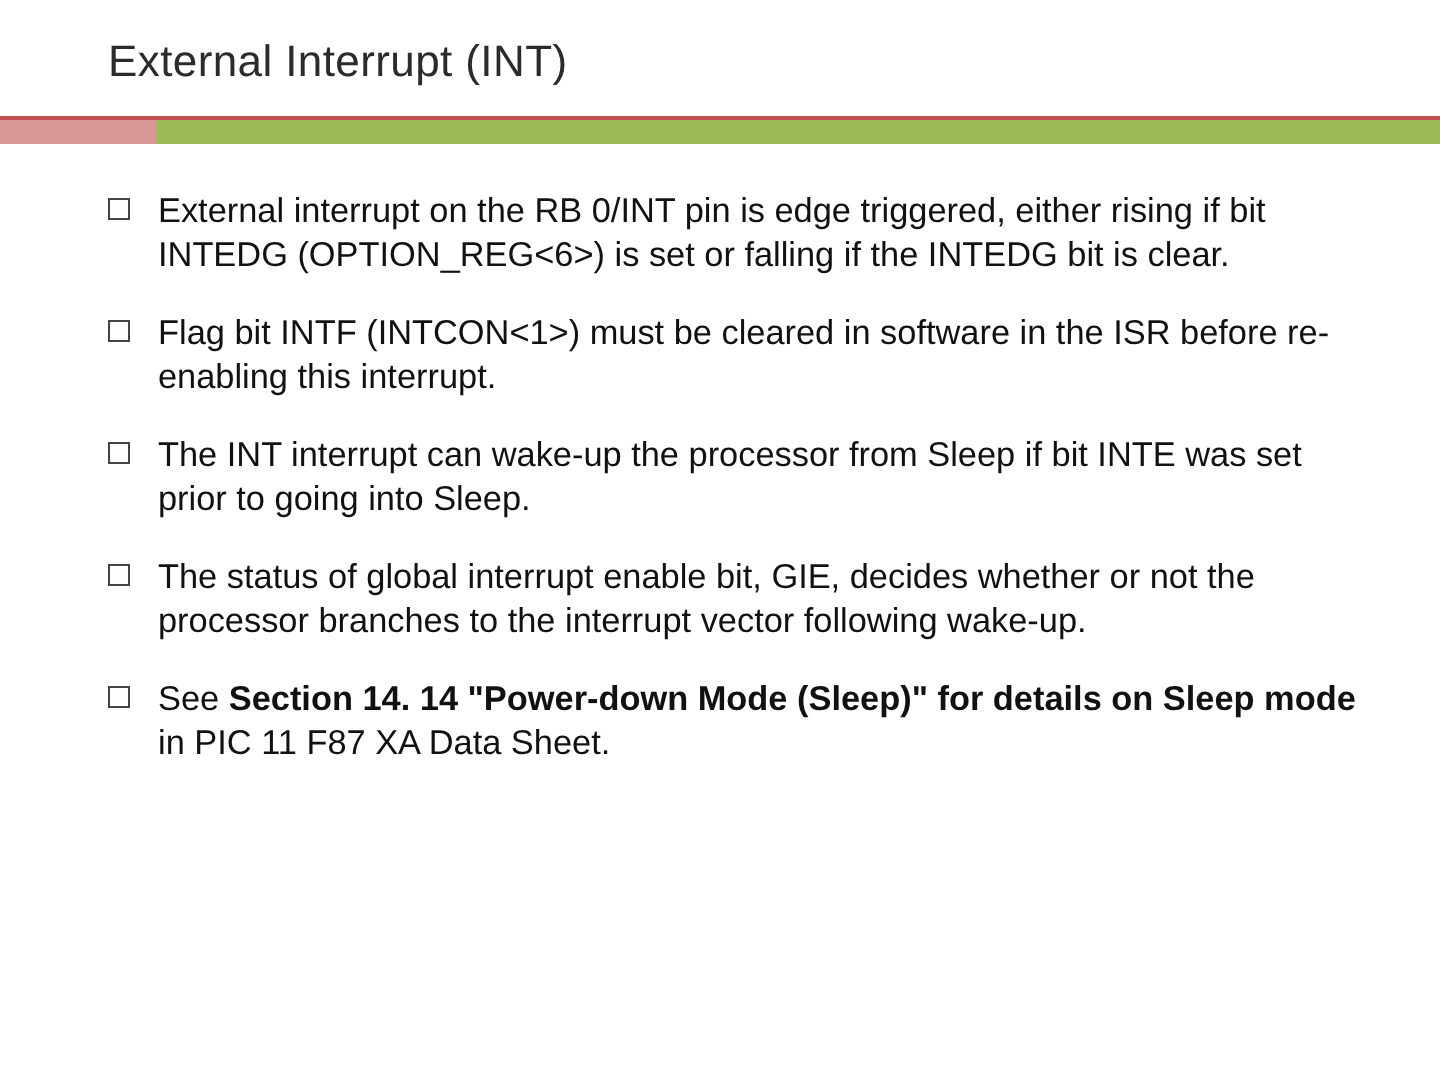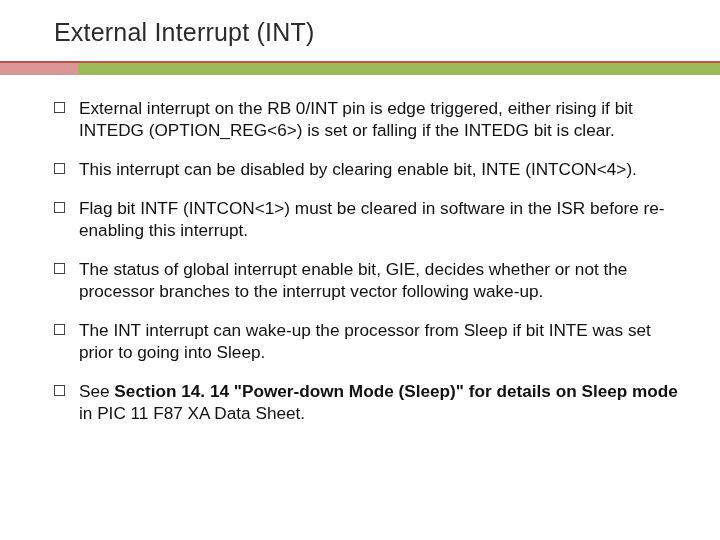--- a/index.html
+++ b/index.html
@@ -10,21 +10,21 @@
     font-family: Arial, "Helvetica Neue", Helvetica, sans-serif;
     overflow: hidden;
     position: relative;
   }
   .slide {
     width: 100%;
     height: 100%;
     padding: 18px 40px 20px 54px;
   }
   .title {
-    font-size: 25px;
+    font-size: 22px;
     font-weight: 400;
     color: #2b2b2b;
     margin-bottom: 14px;
     letter-spacing: 0.2px;
   }
   .rule-stack {
     position: relative;
     height: 14px;
     margin-bottom: 22px;
     margin-left: -54px;
@@ -87,32 +87,28 @@
     <div class="rule-green"></div>
     <div class="rule-orange"></div>
   </div>
   <ul class="bullets">
     <li>
       <span class="bullet-marker"></span>
       <span class="bullet-text">External interrupt on the RB 0/INT pin is edge triggered, either rising if bit INTEDG (OPTION_REG&lt;6&gt;) is set or falling if the INTEDG bit is clear.</span>
     </li>
     <li>
       <span class="bullet-marker"></span>
-      <span class="bullet-text">This interrupt can be disabled by clearing enable bit, INTE (INTCON&lt;4&gt;).</span>
-    </li>
-    <li>
-      <span class="bullet-marker"></span>
       <span class="bullet-text">Flag bit INTF (INTCON&lt;1&gt;) must be cleared in software in the ISR before re-enabling this interrupt.</span>
     </li>
     <li>
       <span class="bullet-marker"></span>
-      <span class="bullet-text">The status of global interrupt enable bit, GIE, decides whether or not the processor branches to the interrupt vector following wake-up.</span>
+      <span class="bullet-text">The INT interrupt can wake-up the processor from Sleep if bit INTE was set prior to going into Sleep.</span>
     </li>
     <li>
       <span class="bullet-marker"></span>
-      <span class="bullet-text">The INT interrupt can wake-up the processor from Sleep if bit INTE was set prior to going into Sleep.</span>
+      <span class="bullet-text">The status of global interrupt enable bit, GIE, decides whether or not the processor branches to the interrupt vector following wake-up.</span>
     </li>
     <li>
       <span class="bullet-marker"></span>
       <span class="bullet-text"><span>See </span><b>Section 14. 14 "Power-down Mode (Sleep)" for details on Sleep mode</b><span> in PIC 11 F87 XA Data Sheet.</span></span>
     </li>
   </ul>
 </div>
 
 </body></html>

